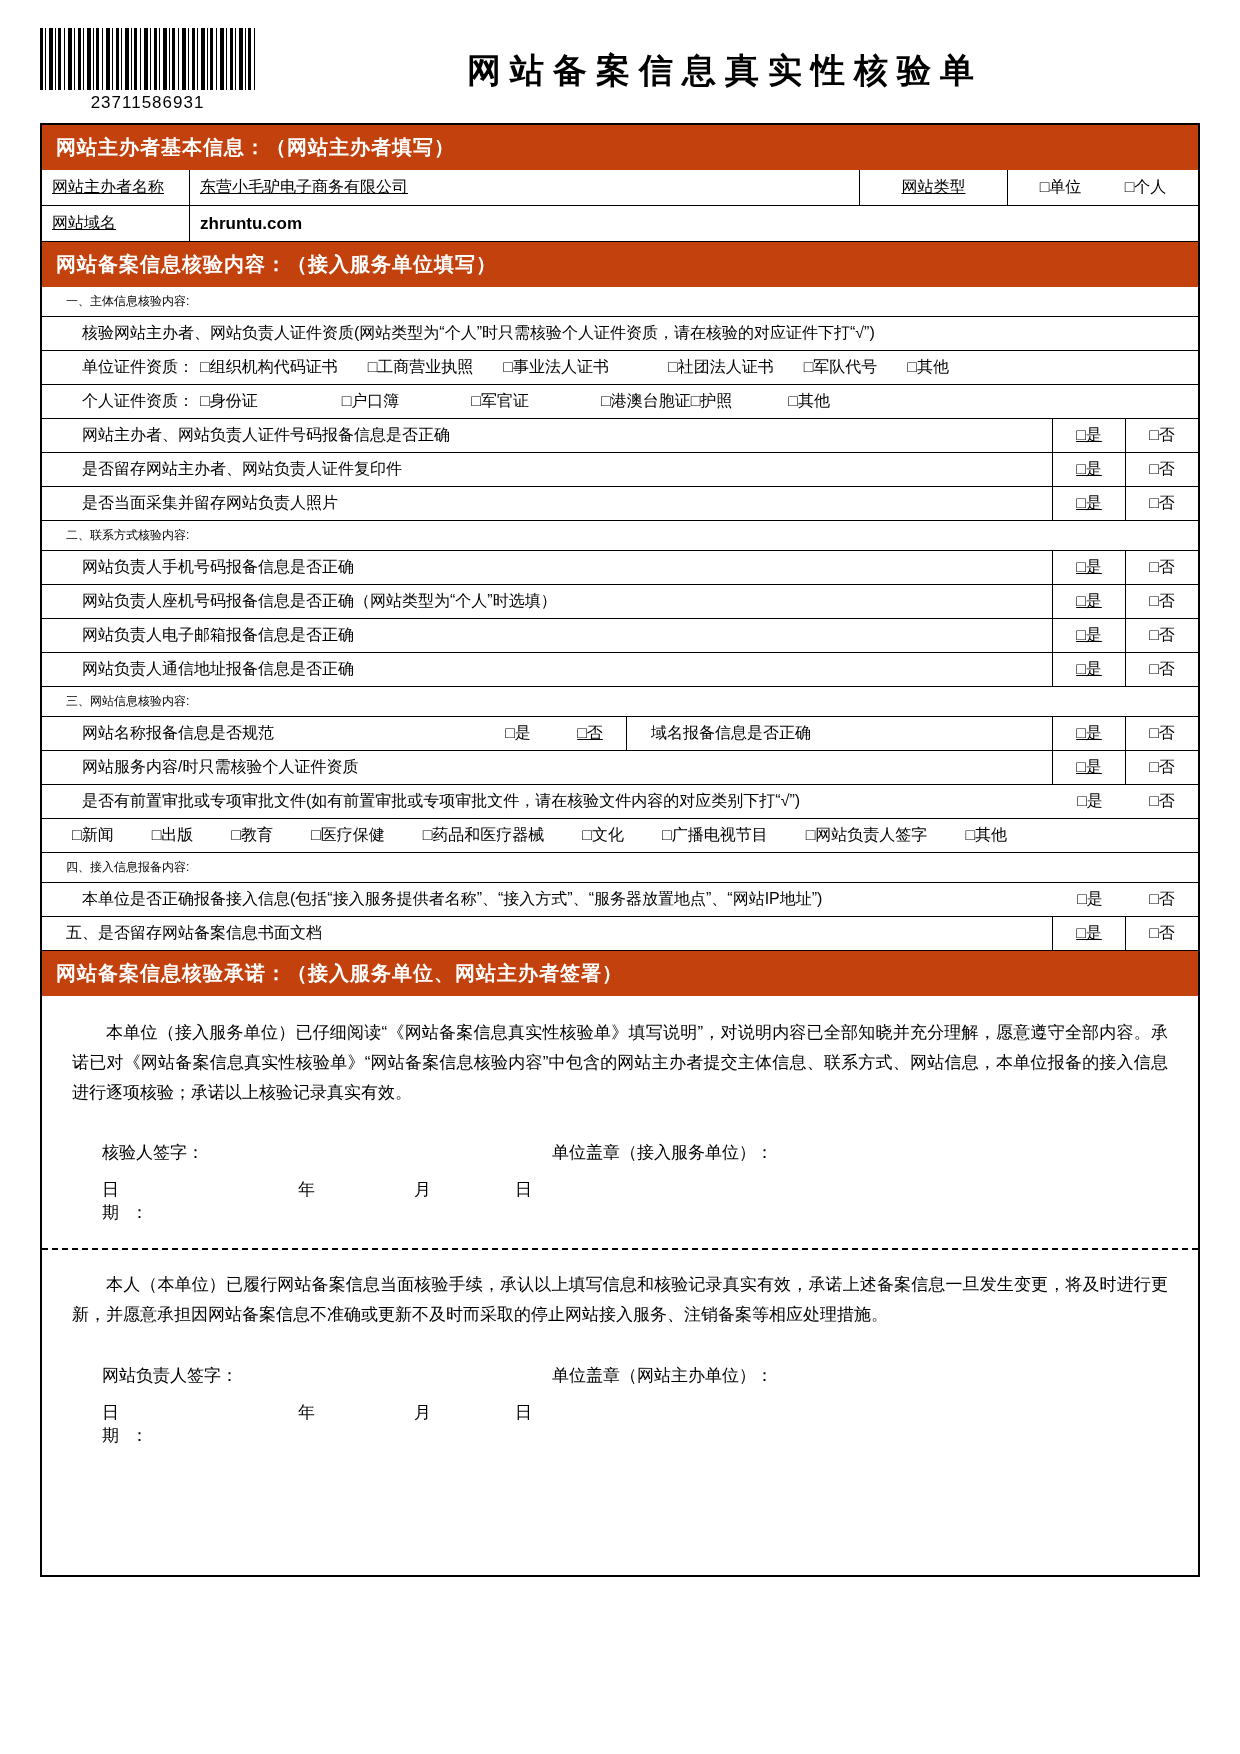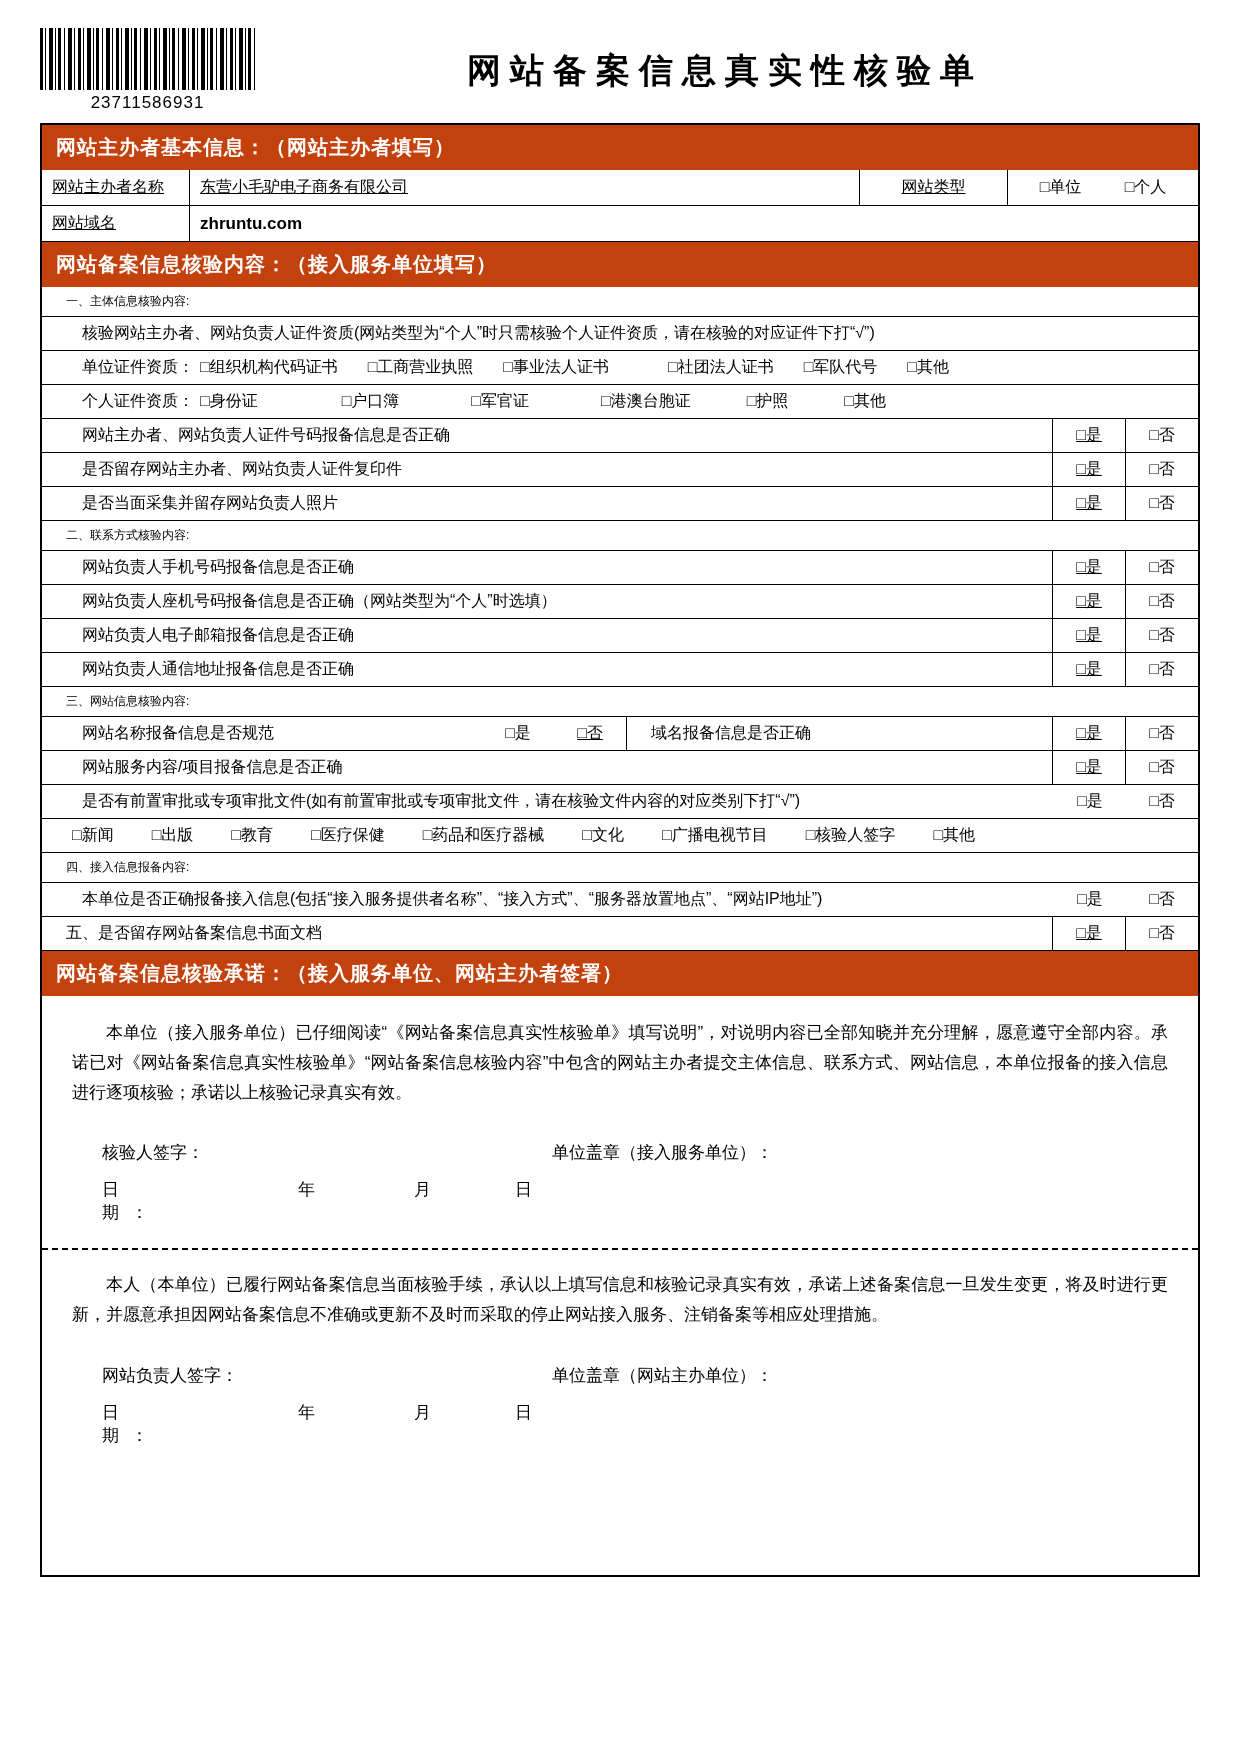--- a/index.html
+++ b/index.html
@@ -214,21 +214,21 @@
         <span class="opt">□其他</span>
       </div>
     </div>
 
     <div class="sec-row">
       <div class="opts-row" style="flex:1; justify-content:flex-start;">
         <span class="opt" style="margin-right:6px;">个人证件资质：</span>
         <span class="opt" style="margin-right:84px;">□身份证</span>
         <span class="opt" style="margin-right:72px;">□户口簿</span>
         <span class="opt" style="margin-right:72px;">□军官证</span>
-        <span class="opt" style="margin-right:56px;">□港澳台胞证</span>
+        <span class="opt" style="">□港澳台胞证</span>
         <span class="opt" style="margin-right:56px;">□护照</span>
         <span class="opt">□其他</span>
       </div>
     </div>
 
     <div class="sec-row">
       <div class="grow">网站主办者、网站负责人证件号码报备信息是否正确</div>
       <div class="yn first b-r">□是</div>
       <div class="yn">□否</div>
     </div>
@@ -275,41 +275,41 @@
     <div class="sec-row">
       <div class="grow" style="flex:0 0 390px;">网站名称报备信息是否规范</div>
       <div class="yn">□是</div>
       <div class="yn b-r">□否</div>
       <div class="grow nopad">域名报备信息是否正确</div>
       <div class="yn first b-r">□是</div>
       <div class="yn">□否</div>
     </div>
 
     <div class="sec-row">
-      <div class="grow">网站服务内容/项目报备信息是否正确</div>
+      <div class="grow">网站服务内容/时只需核验个人证件资质</div>
       <div class="yn first b-r">□是</div>
       <div class="yn">□否</div>
     </div>
 
     <div class="sec-row">
       <div class="grow">是否有前置审批或专项审批文件(如有前置审批或专项审批文件，请在核验文件内容的对应类别下打“√”)</div>
       <div class="yn">□是</div>
       <div class="yn">□否</div>
     </div>
 
     <div class="sec-row">
       <div class="opts-row" style="flex:1; justify-content:flex-start; padding-left:30px;">
         <span class="opt" style="margin-right:38px;">□新闻</span>
         <span class="opt" style="margin-right:38px;">□出版</span>
         <span class="opt" style="margin-right:38px;">□教育</span>
         <span class="opt" style="margin-right:38px;">□医疗保健</span>
         <span class="opt" style="margin-right:38px;">□药品和医疗器械</span>
         <span class="opt" style="margin-right:38px;">□文化</span>
         <span class="opt" style="margin-right:38px;">□广播电视节目</span>
-        <span class="opt" style="margin-right:38px;">□核验人签字</span>
+        <span class="opt" style="margin-right:38px;">□网站负责人签字</span>
         <span class="opt">□其他</span>
       </div>
     </div>
 
     <div class="sec-row">
       <div class="sec-title">四、接入信息报备内容:</div>
     </div>
 
     <div class="sec-row">
       <div class="grow">本单位是否正确报备接入信息(包括“接入服务提供者名称”、“接入方式”、“服务器放置地点”、“网站IP地址”)</div>

